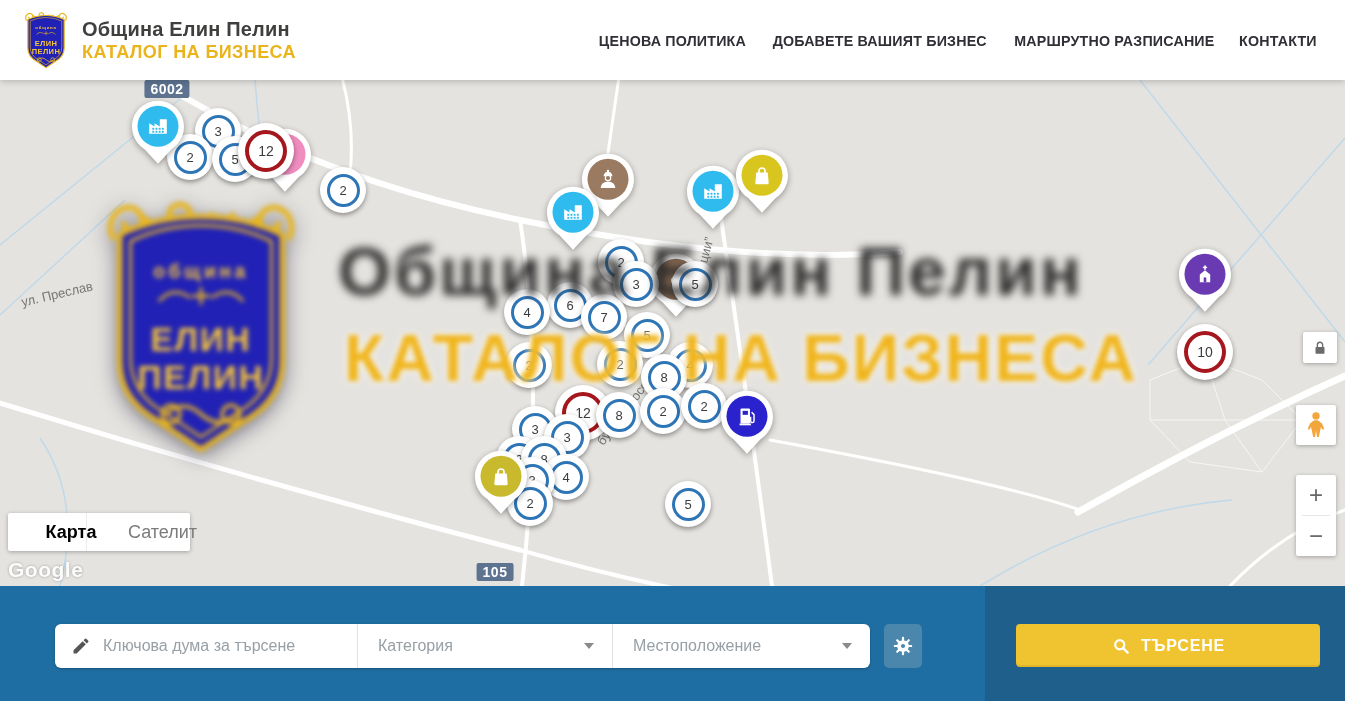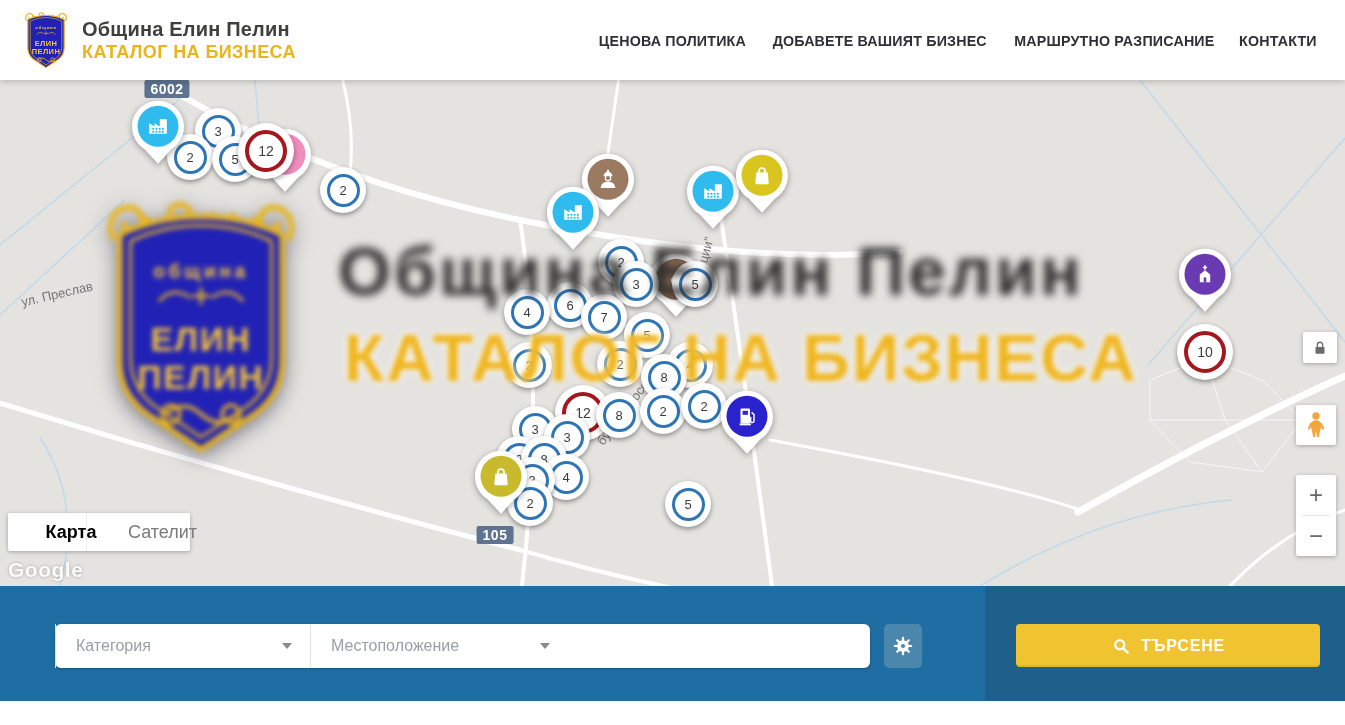--- a/index.html
+++ b/index.html
@@ -158,21 +158,21 @@
       <path d="M520,470 Q700,522 900,545" stroke-width="4"></path>
     </g>
     <g stroke="#ffffff" stroke-width="1" fill="none" opacity=".65">
       <path d="M1150,300 L1205,278 L1262,300 L1302,340 L1262,392 L1190,382 L1150,340 Z"></path>
       <path d="M1205,278 L1225,340 L1262,392 M1150,340 L1225,340 L1302,340"></path>
     </g>
   </svg>
 
   <div id="labels-layer">
       <div class="road-chip" style="left: 167px; top: 9px;">6002</div>
-      <div class="road-chip" style="left: 495px; top: 455px; text-align: right;">105</div>
+      <div class="road-chip" style="left: 495px; top: 492px; text-align: right;">105</div>
       <div class="street-label" style="left: 57px; top: 214px; transform: translate(-50%, -50%) rotate(-13deg);">ул. Преслав</div>
       <div class="street-label" style="left: 625px; top: 330px; transform: translate(-50%, -50%) rotate(-53deg);">бул. „Новосел</div>
       <div class="street-label" style="left: 706px; top: 170px; transform: translate(-50%, -50%) rotate(-75deg);">ции”</div>
     </div>
   <div id="markers-layer">
       <div class="pin" style="left: 285px; top: 86px;">
         <svg width="54" height="66" viewBox="0 0 54 66">
     <path d="M27 1 C41.4 1 53 12.6 53 27 C53 37.2 47 45.2 40.5 49.6 L27 64 L13.5 49.6 C7 45.2 1 37.2 1 27 C1 12.6 12.6 1 27 1 Z" fill="#fff"></path>
     <circle cx="27" cy="26.5" r="20.5" fill="#f08cbe"></circle>
     <g transform="translate(15,14.5)">
@@ -422,20 +422,27 @@
     <div class="zoom-btn">+</div>
     <div class="zoom-sep"></div>
     <div class="zoom-btn">−</div>
   </div>
 </div>
 
 <div class="searchbar">
   <div class="searchbar-right"></div>
 
   <div class="search-group">
+    <div class="sg-input">
+      <svg width="20" height="20" viewBox="0 0 24 24">
+        <path d="M3 17.2 V21 h3.8 L17.8 10 14 6.2 Z" fill="#555"></path>
+        <path d="M20.7 7.1 a1 1 0 0 0 0 -1.4 L18.3 3.3 a1 1 0 0 0 -1.4 0 L15.1 5.1 18.9 8.9 Z" fill="#555"></path>
+      </svg>
+      <input type="text" placeholder="Ключова дума за търсене" style="">
+    </div>
     <div class="sg-select cat">
       <span>Категория</span>
       <span class="caret"></span>
     </div>
     <div class="sg-select loc">
       <span>Местоположение</span>
       <span class="caret"></span>
     </div>
   </div>
 

